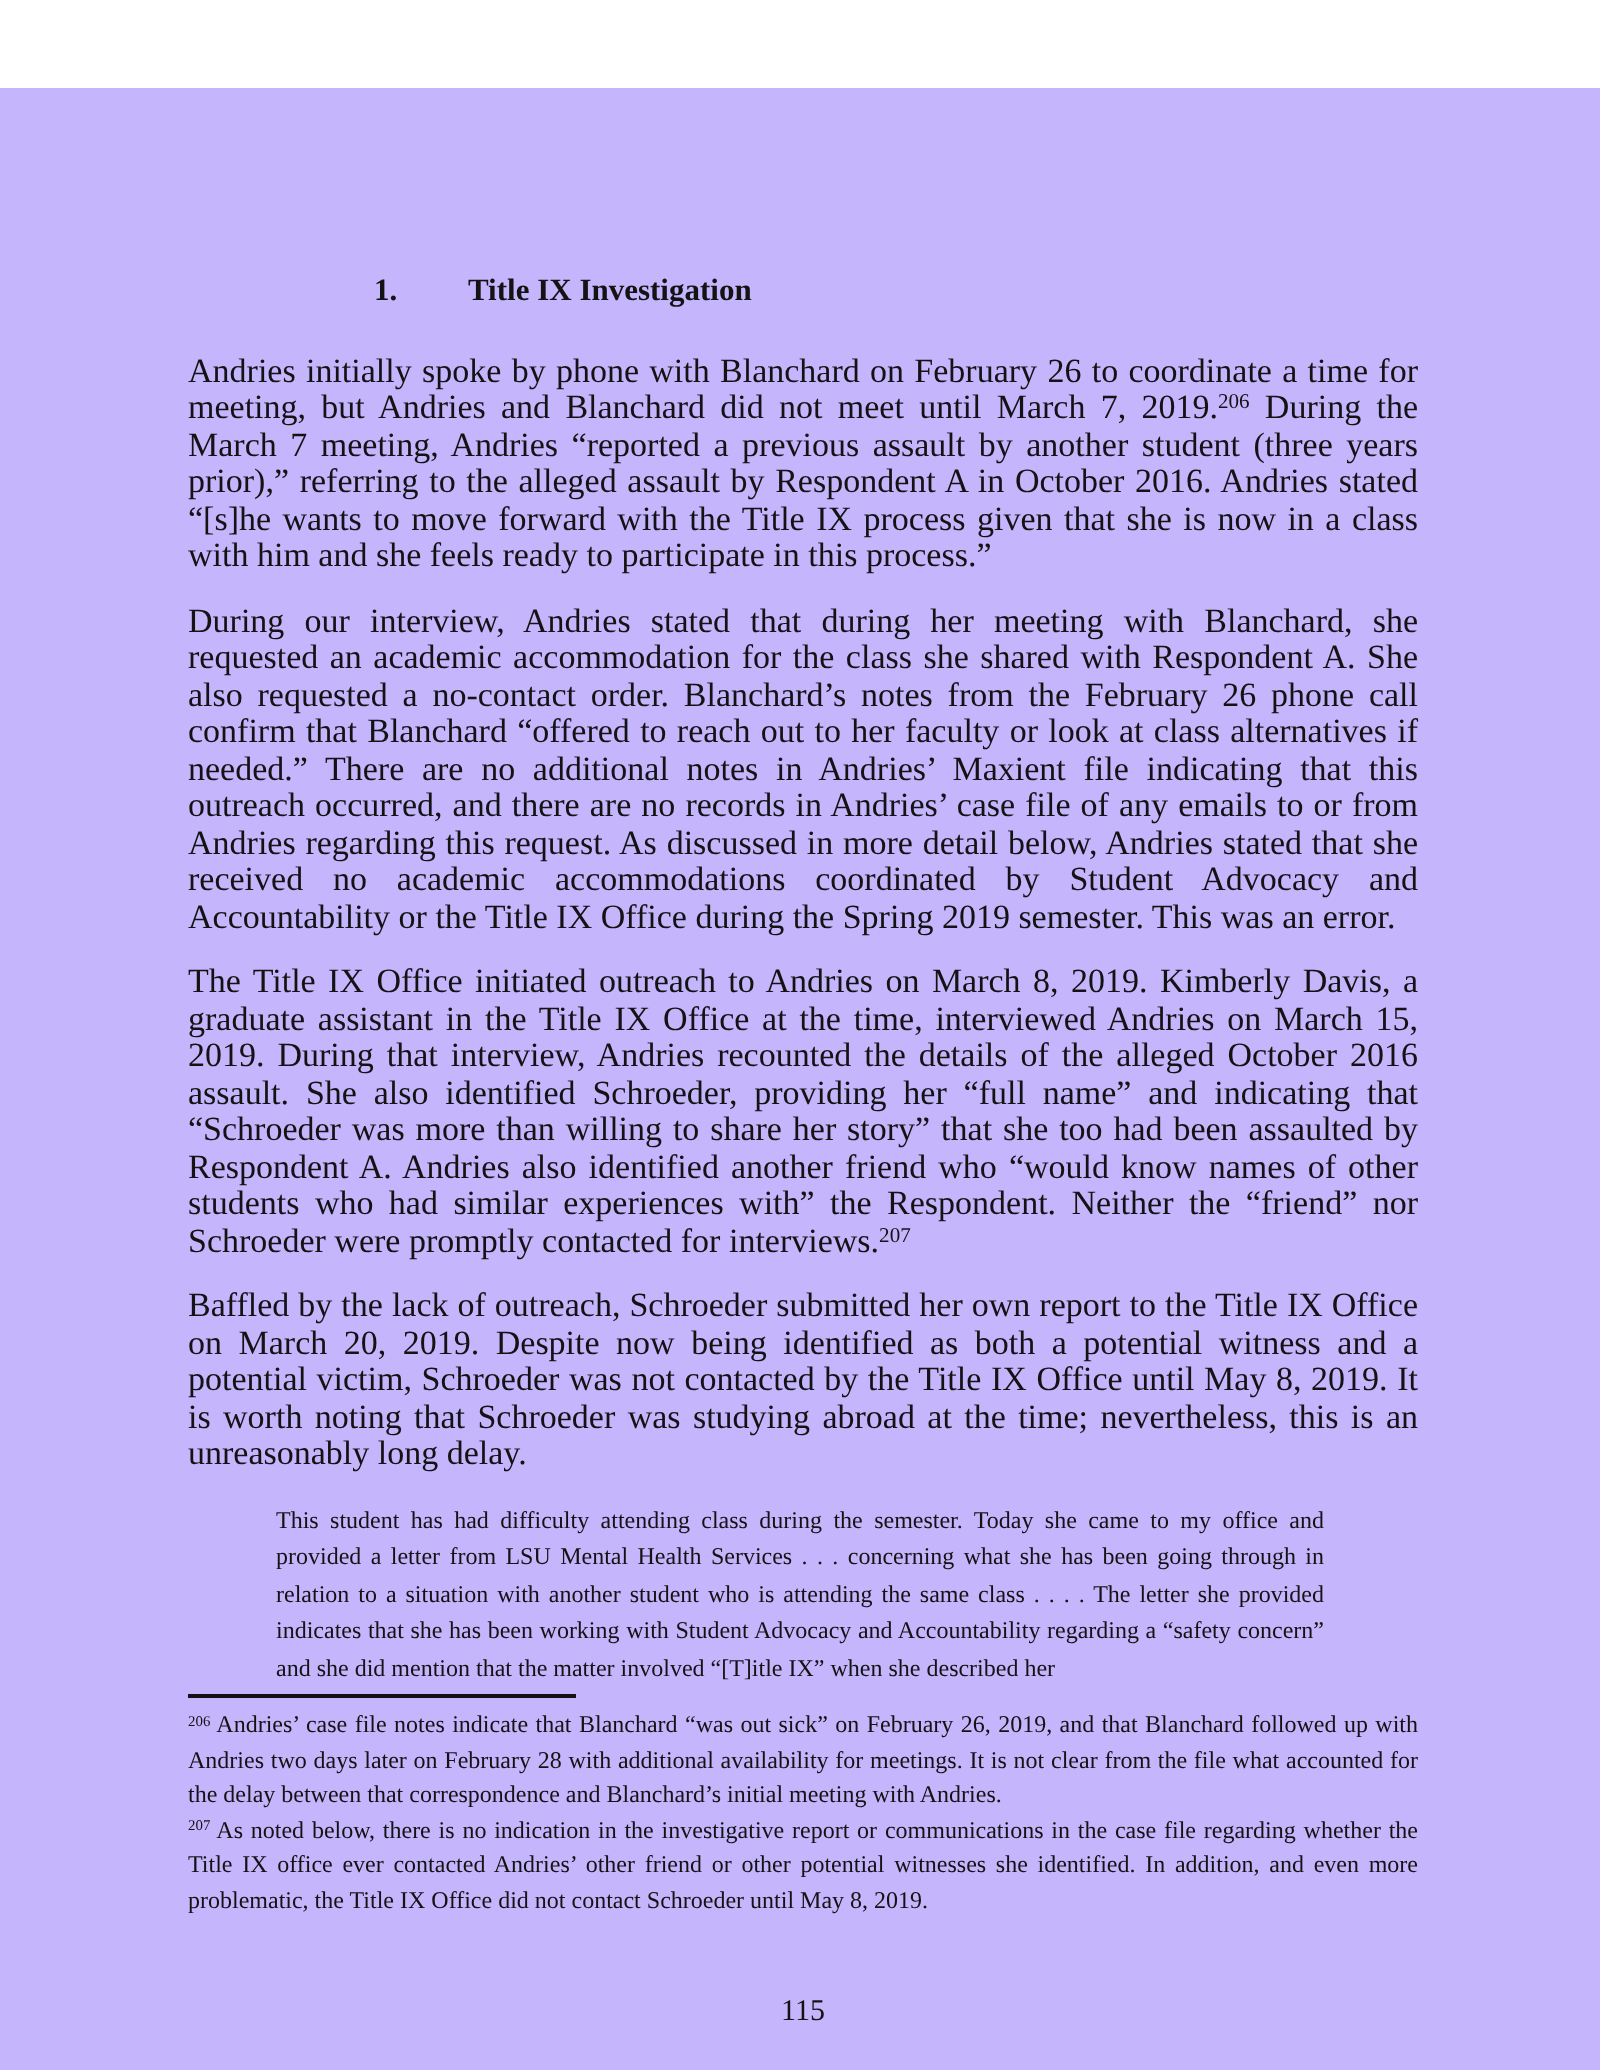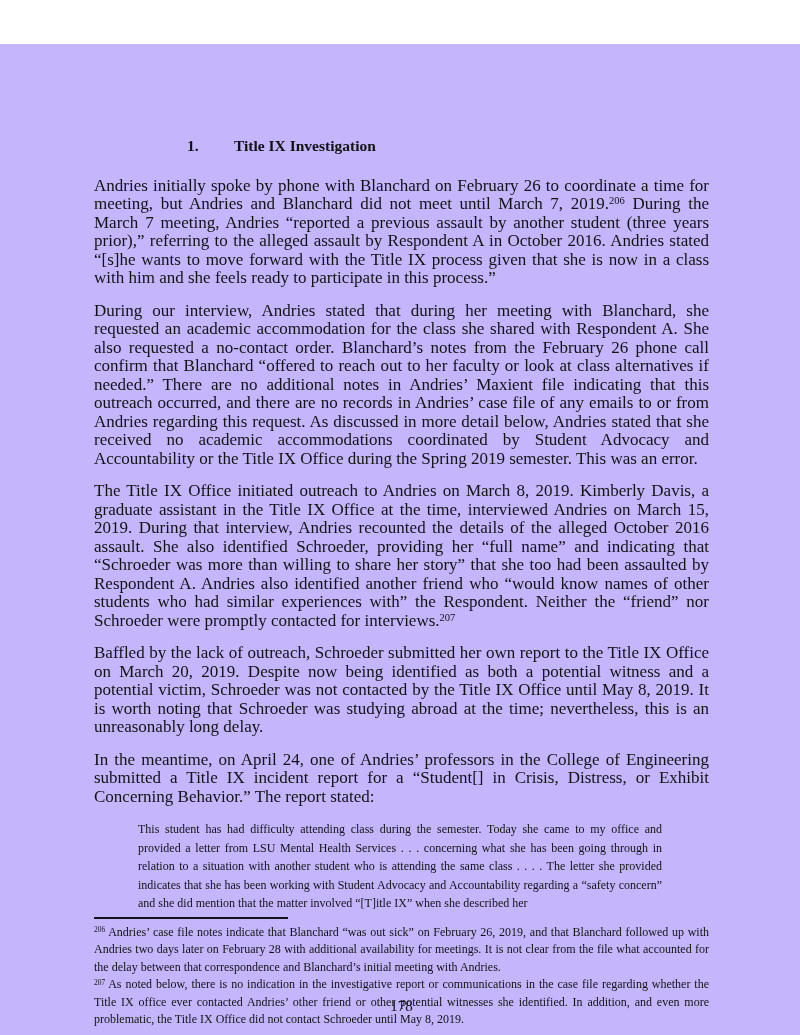--- a/index.html
+++ b/index.html
@@ -94,29 +94,28 @@
 
     <div class="heading">
       <span class="h-num">1.</span><span class="h-title">Title IX Investigation</span>
     </div>
 
     <div class="body-text">
       <p>Andries initially spoke by phone with Blanchard on February 26 to coordinate a time for meeting, but Andries and Blanchard did not meet until March 7, 2019.<sup>206</sup> During the March 7 meeting, Andries “reported a previous assault by another student (three years prior),” referring to the alleged assault by Respondent A in October 2016. Andries stated “[s]he wants to move forward with the Title IX process given that she is now in a class with him and she feels ready to participate in this process.”</p>
       <p>During our interview, Andries stated that during her meeting with Blanchard, she requested an academic accommodation for the class she shared with Respondent A. She also requested a no-contact order. Blanchard’s notes from the February 26 phone call confirm that Blanchard “offered to reach out to her faculty or look at class alternatives if needed.” There are no additional notes in Andries’ Maxient file indicating that this outreach occurred, and there are no records in Andries’ case file of any emails to or from Andries regarding this request. As discussed in more detail below, Andries stated that she received no academic accommodations coordinated by Student Advocacy and Accountability or the Title IX Office during the Spring 2019 semester. This was an error.</p>
       <p>The Title IX Office initiated outreach to Andries on March 8, 2019. Kimberly Davis, a graduate assistant in the Title IX Office at the time, interviewed Andries on March 15, 2019. During that interview, Andries recounted the details of the alleged October 2016 assault. She also identified Schroeder, providing her “full name” and indicating that “Schroeder was more than willing to share her story” that she too had been assaulted by Respondent A. Andries also identified another friend who “would know names of other students who had similar experiences with” the Respondent. Neither the “friend” nor Schroeder were promptly contacted for interviews.<sup>207</sup></p>
       <p>Baffled by the lack of outreach, Schroeder submitted her own report to the Title IX Office on March 20, 2019. Despite now being identified as both a potential witness and a potential victim, Schroeder was not contacted by the Title IX Office until May 8, 2019. It is worth noting that Schroeder was studying abroad at the time; nevertheless, this is an unreasonably long delay.</p>
-      <p>In the meantime, on April 24, one of Andries’ professors in the College of Engineering submitted a Title IX incident report for a “Student[] in Crisis, Distress, or Exhibit Concerning Behavior.” The report stated:</p>
     </div>
 
     <div class="quote">This student has had difficulty attending class during the semester. Today she came to my office and provided a letter from LSU Mental Health Services . . . concerning what she has been going through in relation to a situation with another student who is attending the same class . . . . The letter she provided indicates that she has been working with Student Advocacy and Accountability regarding a “safety concern” and she did mention that the matter involved “[T]itle IX” when she described her</div>
 
     <div class="footnote-sep"></div>
 
     <div class="footnotes">
       <div class="footnote"><sup>206</sup><span>Andries’ case file notes indicate that Blanchard “was out sick” on February 26, 2019, and that Blanchard followed up with Andries two days later on February 28 with additional availability for meetings. It is not clear from the file what accounted for the delay between that correspondence and Blanchard’s initial meeting with Andries.</span></div>
       <div class="footnote"><sup>207</sup><span>As noted below, there is no indication in the investigative report or communications in the case file regarding whether the Title IX office ever contacted Andries’ other friend or other potential witnesses she identified. In addition, and even more problematic, the Title IX Office did not contact Schroeder until May 8, 2019.</span></div>
     </div>
 
   </div>
 
-  <div class="page-number">178</div>
+  <div class="page-number">115</div>
   <div class="doc-id">HB: 4848-0171-9519.1</div>
 </div>
 
 </body></html>

